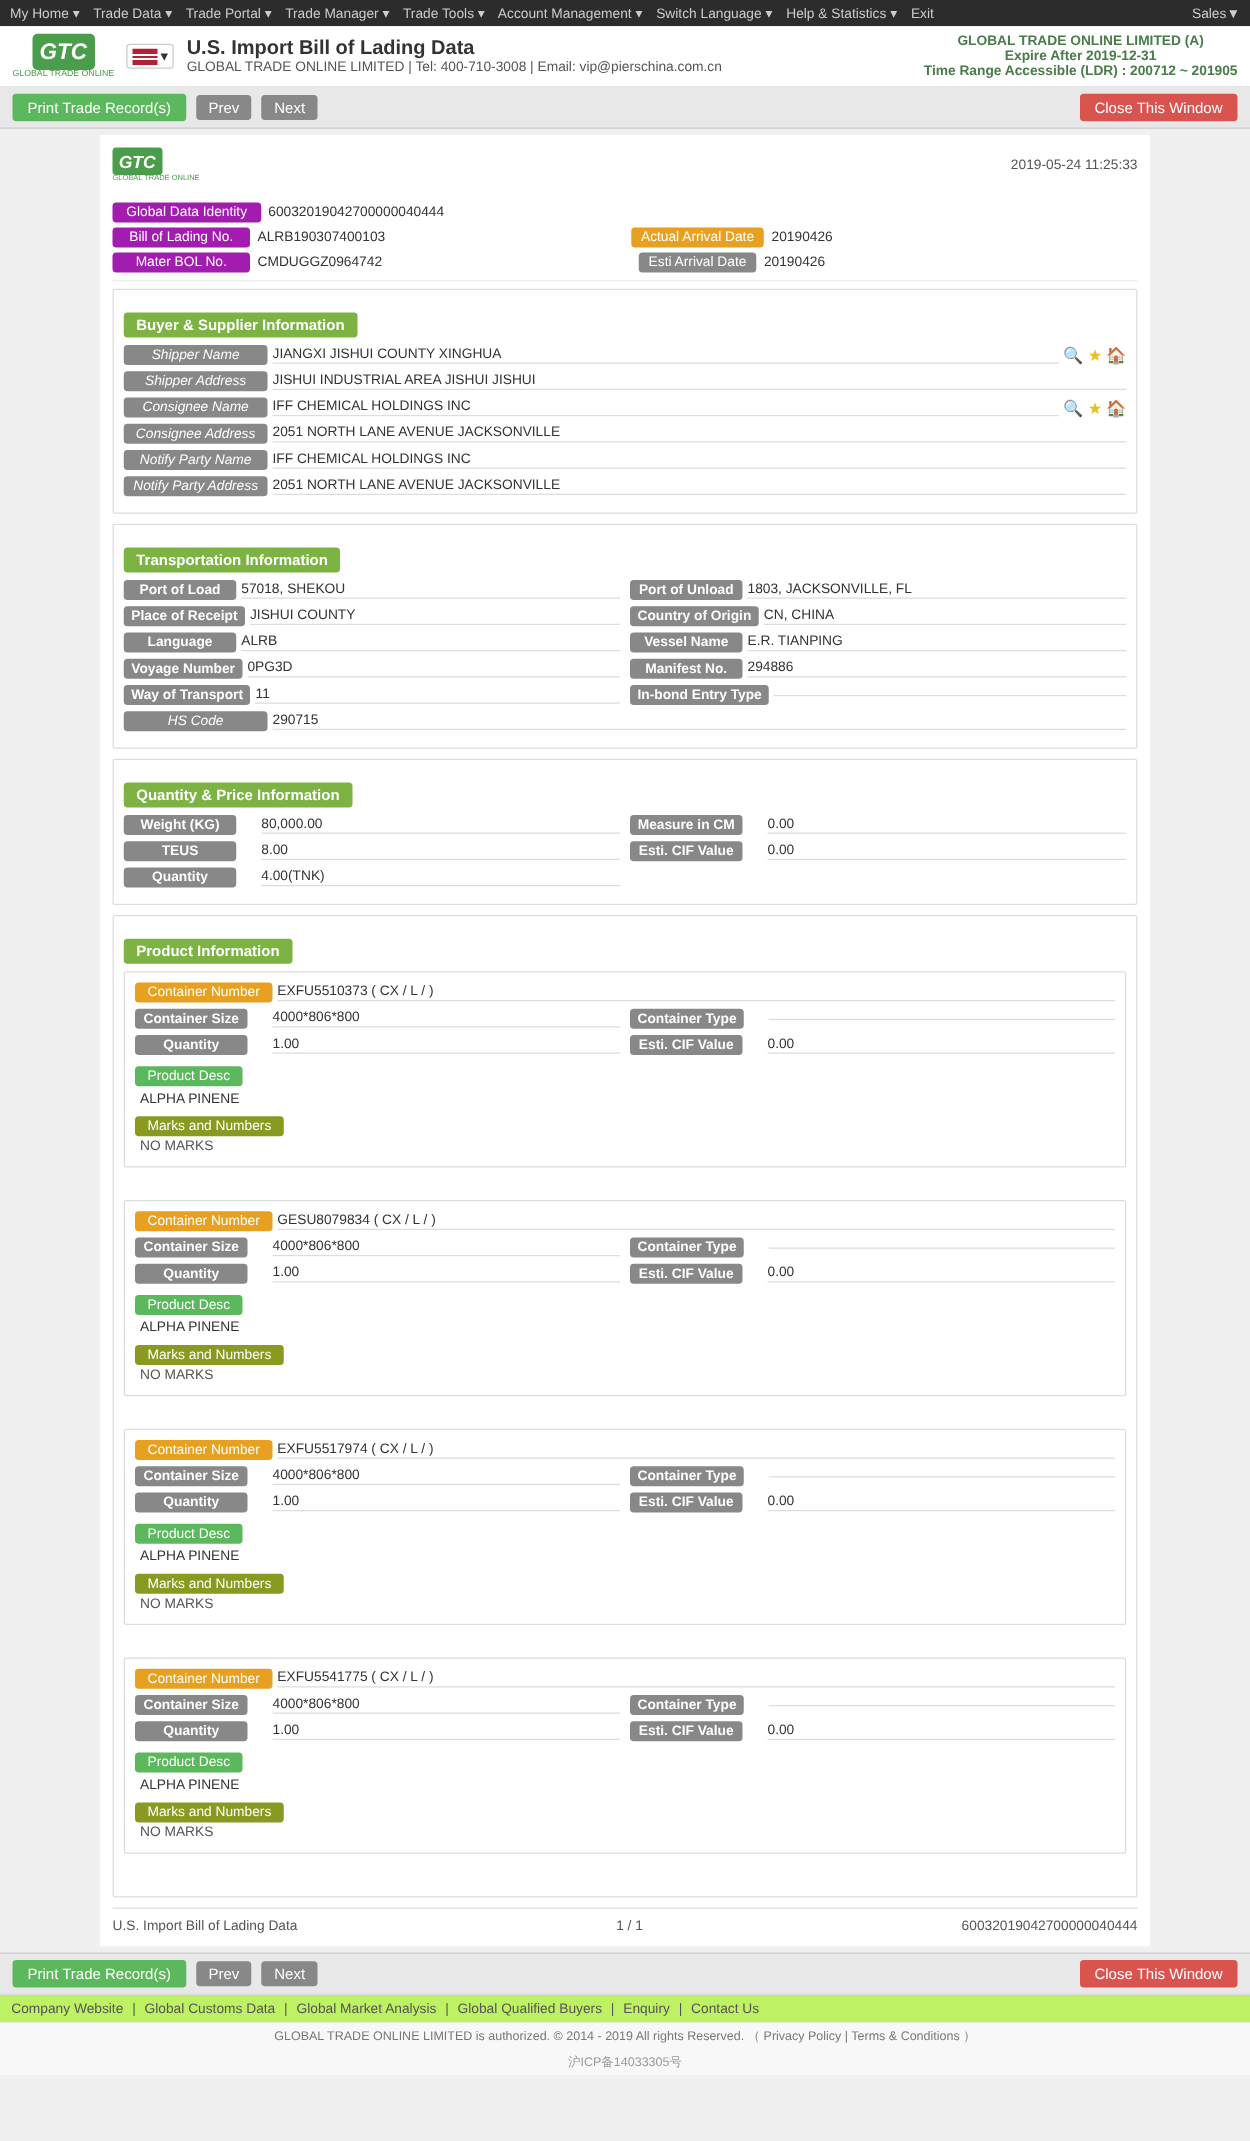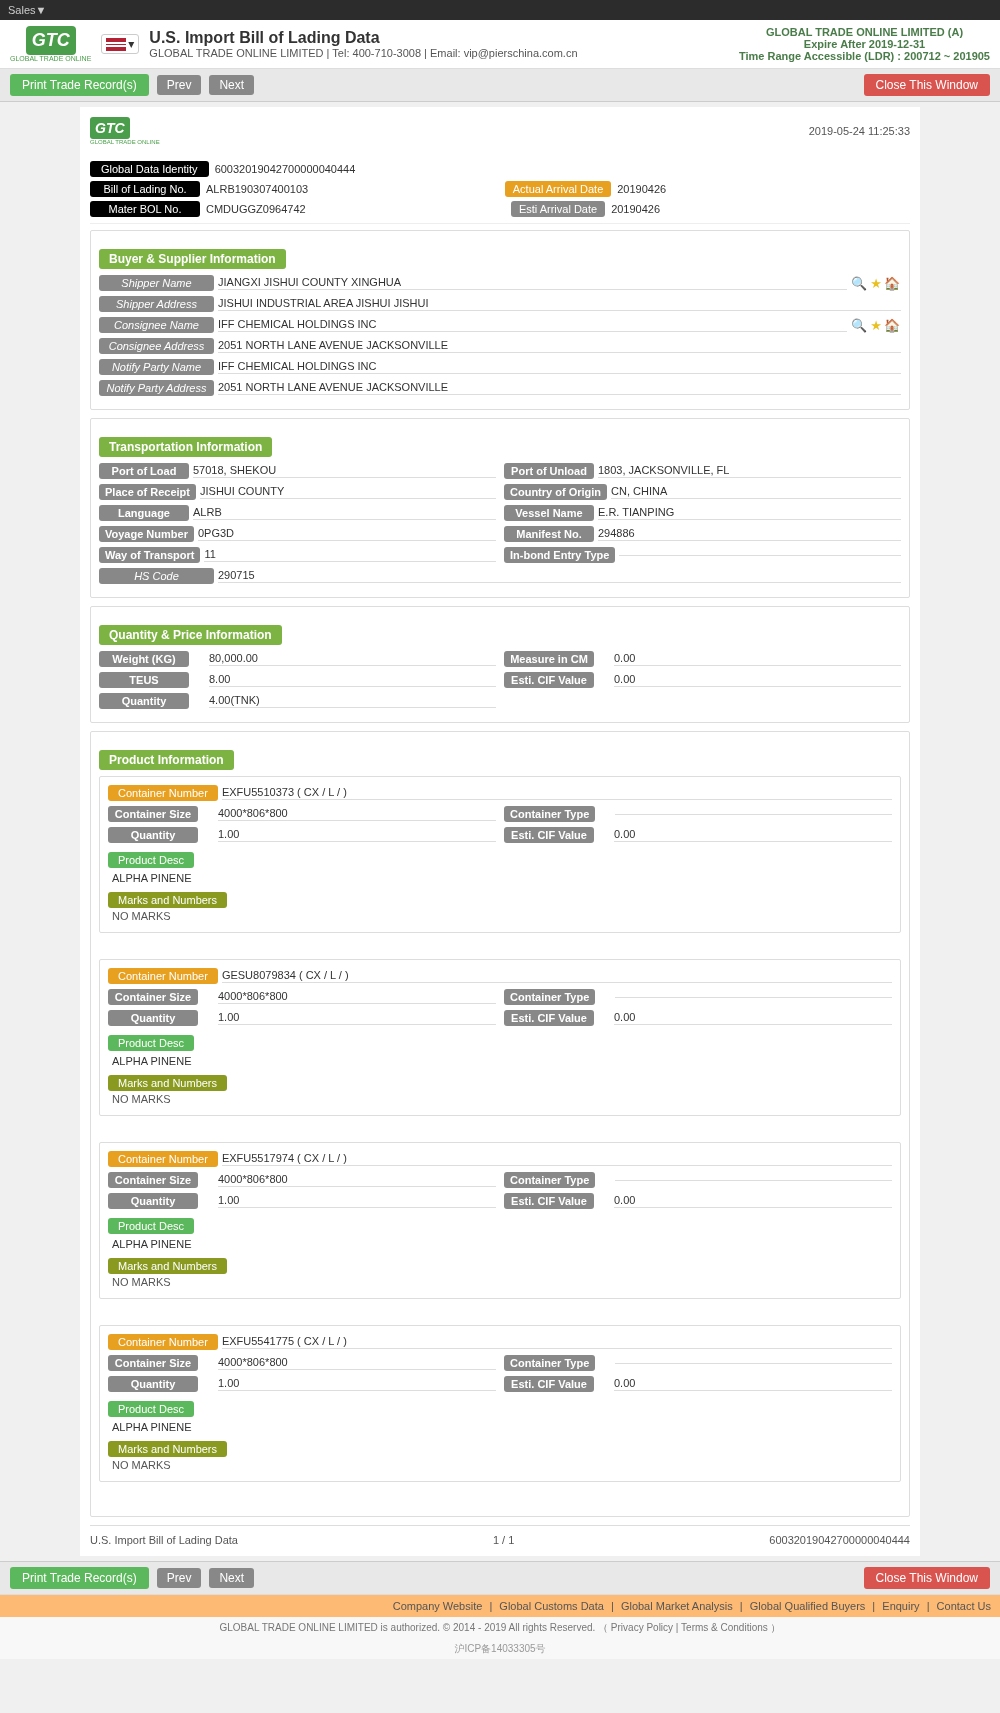--- a/index.html
+++ b/index.html
@@ -34,21 +34,21 @@
     
     .doc-header { display: flex; justify-content: space-between; align-items: center; margin-bottom: 10px; padding-bottom: 6px; }
     .doc-logo { display: flex; flex-direction: column; align-items: flex-start; }
     .doc-logo-box { background: #4a9d4a; padding: 3px 5px; border-radius: 3px; }
     .doc-logo-gtc { color: #fff; font-weight: bold; font-size: 14px; font-style: italic; }
     .doc-logo-sub { color: #4a9d4a; font-size: 6px; }
     .doc-timestamp { color: #555; font-size: 11px; }
 
     
     .identity-row { display: flex; align-items: center; margin-bottom: 4px; gap: 6px; }
-    .id-label { background: #000000; color: #fff; padding: 2px 11px; border-radius: 3px; font-size: 11px; min-width: 110px; text-align: center; }
+    .id-label { background: #a21caf; color: #fff; padding: 2px 11px; border-radius: 3px; font-size: 11px; min-width: 110px; text-align: center; }
     .id-value { font-size: 11px; color: #333; flex: 1; }
     .id-badge-orange { background: #e8a020; color: #fff; padding: 2px 8px; border-radius: 3px; font-size: 11px; }
     .id-badge-gray { background: #888; color: #fff; padding: 2px 8px; border-radius: 3px; font-size: 11px; }
 
     
     .section-header { background: #7cb342; color: #fff; padding: 3px 10px; border-radius: 3px; font-size: 12px; font-weight: bold; margin: 10px 0 6px 0; display: inline-block; }
 
     
     .info-section { border: 1px solid #ddd; padding: 8px; margin-bottom: 8px; border-radius: 2px; }
     .info-row { display: flex; align-items: center; margin-bottom: 5px; gap: 4px; }
@@ -74,31 +74,42 @@
     .btn-olive { background: #8a9a20; color: #fff; border: none; padding: 2px 10px; border-radius: 3px; font-size: 11px; cursor: pointer; margin-top: 4px; display: inline-block; }
     .btn-green-sm { background: #5cb85c; color: #fff; border: none; padding: 2px 10px; border-radius: 3px; font-size: 11px; cursor: pointer; margin-top: 4px; display: inline-block; }
     .product-desc-text { font-size: 11px; margin: 4px 0 4px 4px; }
     .marks-text { font-size: 11px; margin: 2px 0 2px 4px; color: #555; }
 
     
     .doc-footer { display: flex; justify-content: space-between; align-items: center; padding-top: 8px; border-top: 1px solid #ddd; font-size: 11px; color: #555; }
 
     
     .page-footer { background: #e8e8e8; padding: 5px 10px; display: flex; align-items: center; gap: 8px; justify-content: center; border-top: 1px solid #ccc; }
-    .footer-links { text-align: right; padding: 5px; font-size: 11px; color: #555; background: #fdba74; border-top: 1px solid #ddd; }
+    .footer-links { text-align: left; padding: 5px; font-size: 11px; color: #555; background: #bef264; border-top: 1px solid #ddd; }
     .footer-links a { color: #555; text-decoration: none; margin: 0 4px; }
     .footer-copyright { text-align: center; padding: 4px; font-size: 10px; color: #777; background: #f8f8f8; }
 
     .divider-line { border: none; border-top: 1px solid #eee; margin: 6px 0; }
     .beian { text-align: center; font-size: 10px; color: #999; padding: 3px; background: #f8f8f8; }
   </style>
 </head>
 <body>
 
 <div class="top-nav">
+  <div>
+    <a>My Home ▾</a>
+    <a>Trade Data ▾</a>
+    <a>Trade Portal ▾</a>
+    <a>Trade Manager ▾</a>
+    <a>Trade Tools ▾</a>
+    <a>Account Management ▾</a>
+    <a>Switch Language ▾</a>
+    <a>Help &amp; Statistics ▾</a>
+    <a>Exit</a>
+  </div>
   <div>Sales▼</div>
 </div>
 
 <div class="header">
   <div class="header-left">
     <div class="logo">
       <div class="logo-box">
         <span class="logo-gtc">GTC</span>
       </div>
       <span class="logo-sub">GLOBAL TRADE ONLINE</span>

